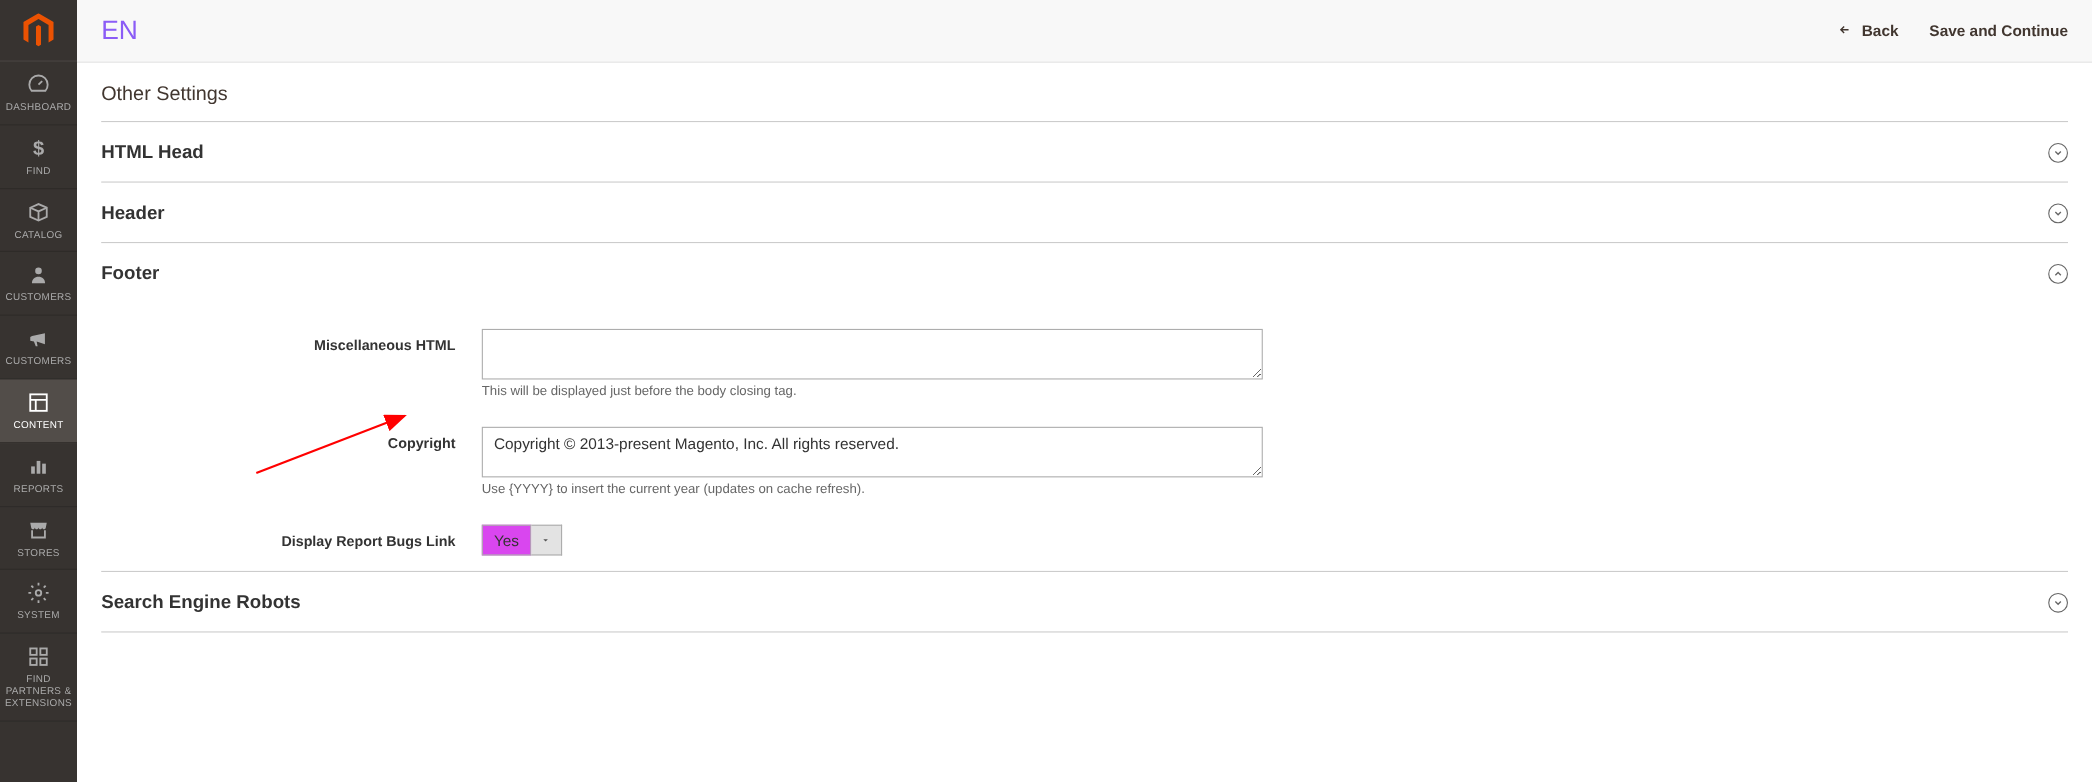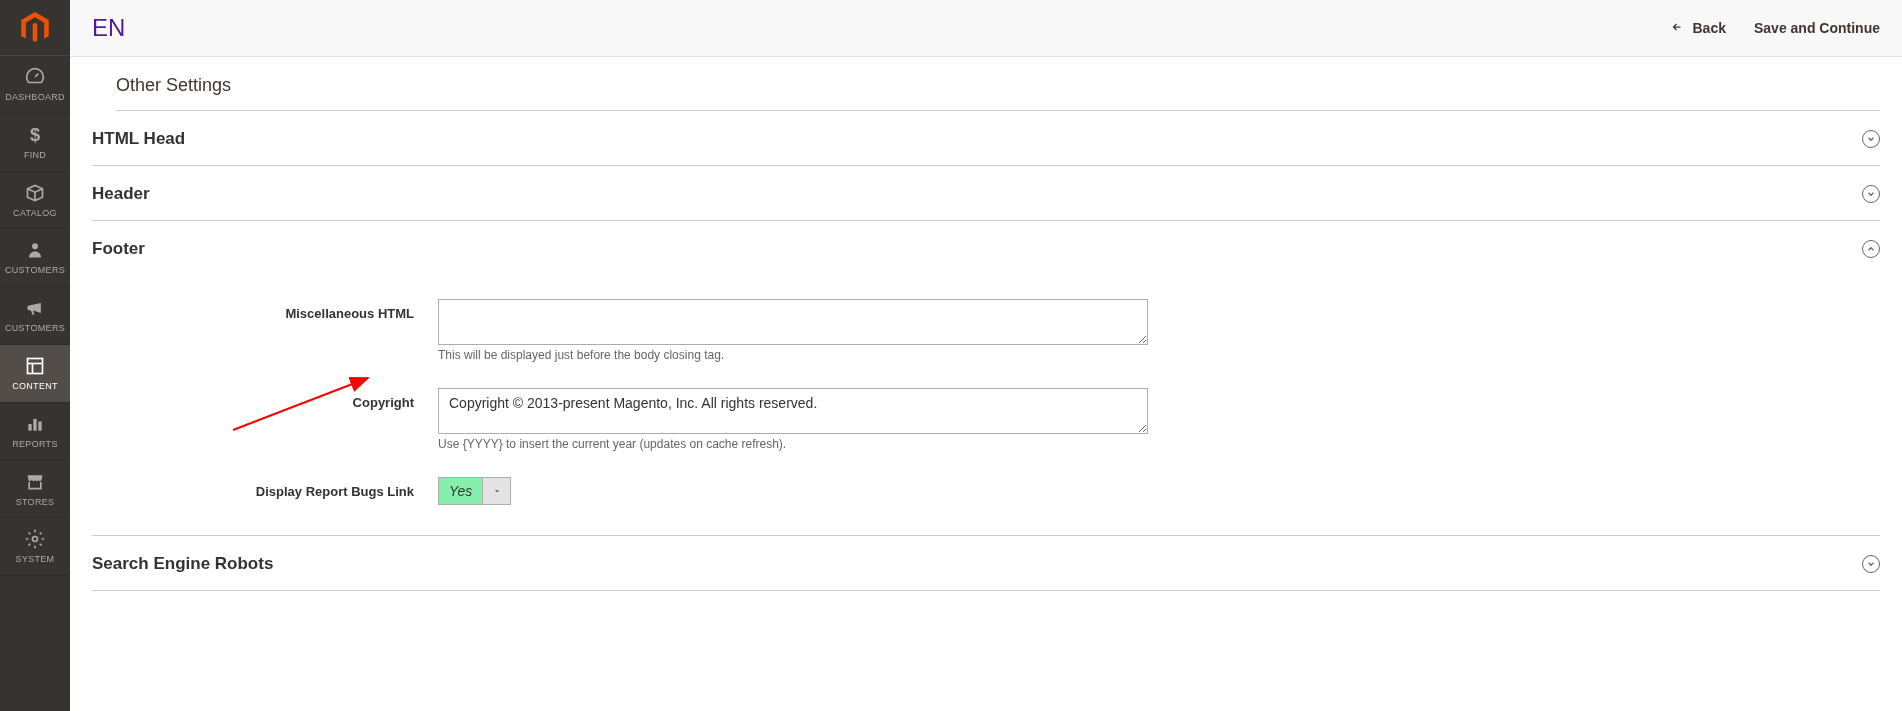--- a/index.html
+++ b/index.html
@@ -65,21 +65,21 @@
       height: 57px;
       background: #f8f8f8;
       border-bottom: 1px solid #e3e3e3;
       display: flex;
       align-items: center;
       padding: 0 22px;
     }
     .page-title {
       font-size: 24px;
       font-weight: 400;
-      color: #4c1d95;
+      color: #8b5cf6;
       flex: 1;
     }
     .topbar-actions {
       display: flex;
       align-items: center;
       gap: 28px;
     }
     .back-link {
       display: flex;
       align-items: center;
@@ -107,21 +107,20 @@
     }
     .content {
       padding: 0 22px 40px 22px;
     }
     .section-heading {
       font-size: 18px;
       font-weight: 400;
       color: #41362f;
       padding: 18px 0 14px 0;
       border-bottom: 1px solid #ccc;
-      margin-left: 24px;
     }
     .fieldset-header {
       display: flex;
       align-items: center;
       justify-content: space-between;
       padding: 18px 0 16px 0;
       border-bottom: 1px solid #ccc;
       cursor: pointer;
       text-align: right;
     }
@@ -179,37 +178,36 @@
       margin-top: 0;
       margin-bottom: 16px;
     }
     .select-wrapper {
       display: inline-flex;
     }
     .select-value {
       border: 1px solid #adadad;
       padding: 5px 10px;
       font-size: 14px;
-      background: #86efac;
+      background: #d946ef;
       min-width: 44px;
-      font-style: italic;
     }
     .select-arrow {
       border: 1px solid #adadad;
       border-left: none;
       background: #e3e3e3;
       width: 28px;
       display: flex;
       align-items: center;
       justify-content: center;
       cursor: pointer;
     }
     .footer-section-bottom {
       border-bottom: 1px solid #ccc;
-      padding-bottom: 20px;
+      padding-bottom: 4px;
     }
     .annotation-arrow {
       position: absolute;
       pointer-events: none;
       z-index: 50;
     }
     .content-wrapper {
       position: relative;
     }
   </style>
@@ -296,20 +294,31 @@
     <span class="sidebar-item-label">STORES</span>
   </div>
   <div class="sidebar-item">
     <span class="sidebar-item-icon">
       <svg width="20" height="20" viewBox="0 0 24 24" fill="none" stroke="currentColor" stroke-width="2">
           <circle cx="12" cy="12" r="3"></circle>
           <path d="M12 1v3m0 16v3M4.2 4.2l2.1 2.1m11.4 11.4l2.1 2.1M1 12h3m16 0h3M4.2 19.8l2.1-2.1m11.4-11.4l2.1-2.1"></path>
         </svg>
     </span>
     <span class="sidebar-item-label">SYSTEM</span>
+  </div>
+  <div class="sidebar-item">
+    <span class="sidebar-item-icon">
+      <svg width="20" height="20" viewBox="0 0 24 24" fill="none" stroke="currentColor" stroke-width="2">
+          <rect x="3" y="3" width="7" height="7"></rect>
+          <rect x="14" y="3" width="7" height="7"></rect>
+          <rect x="3" y="14" width="7" height="7"></rect>
+          <rect x="14" y="14" width="7" height="7"></rect>
+        </svg>
+    </span>
+    <span class="sidebar-item-label">FIND PARTNERS &amp; EXTENSIONS</span>
   </div>
 </nav>
 
 <div class="main">
   <div class="topbar">
     <h1 class="page-title">EN</h1>
     <div class="topbar-actions">
       <div class="back-link">
         <span>
           <svg width="16" height="12" viewBox="0 0 24 24" fill="none" stroke="currentColor" stroke-width="2.5">

